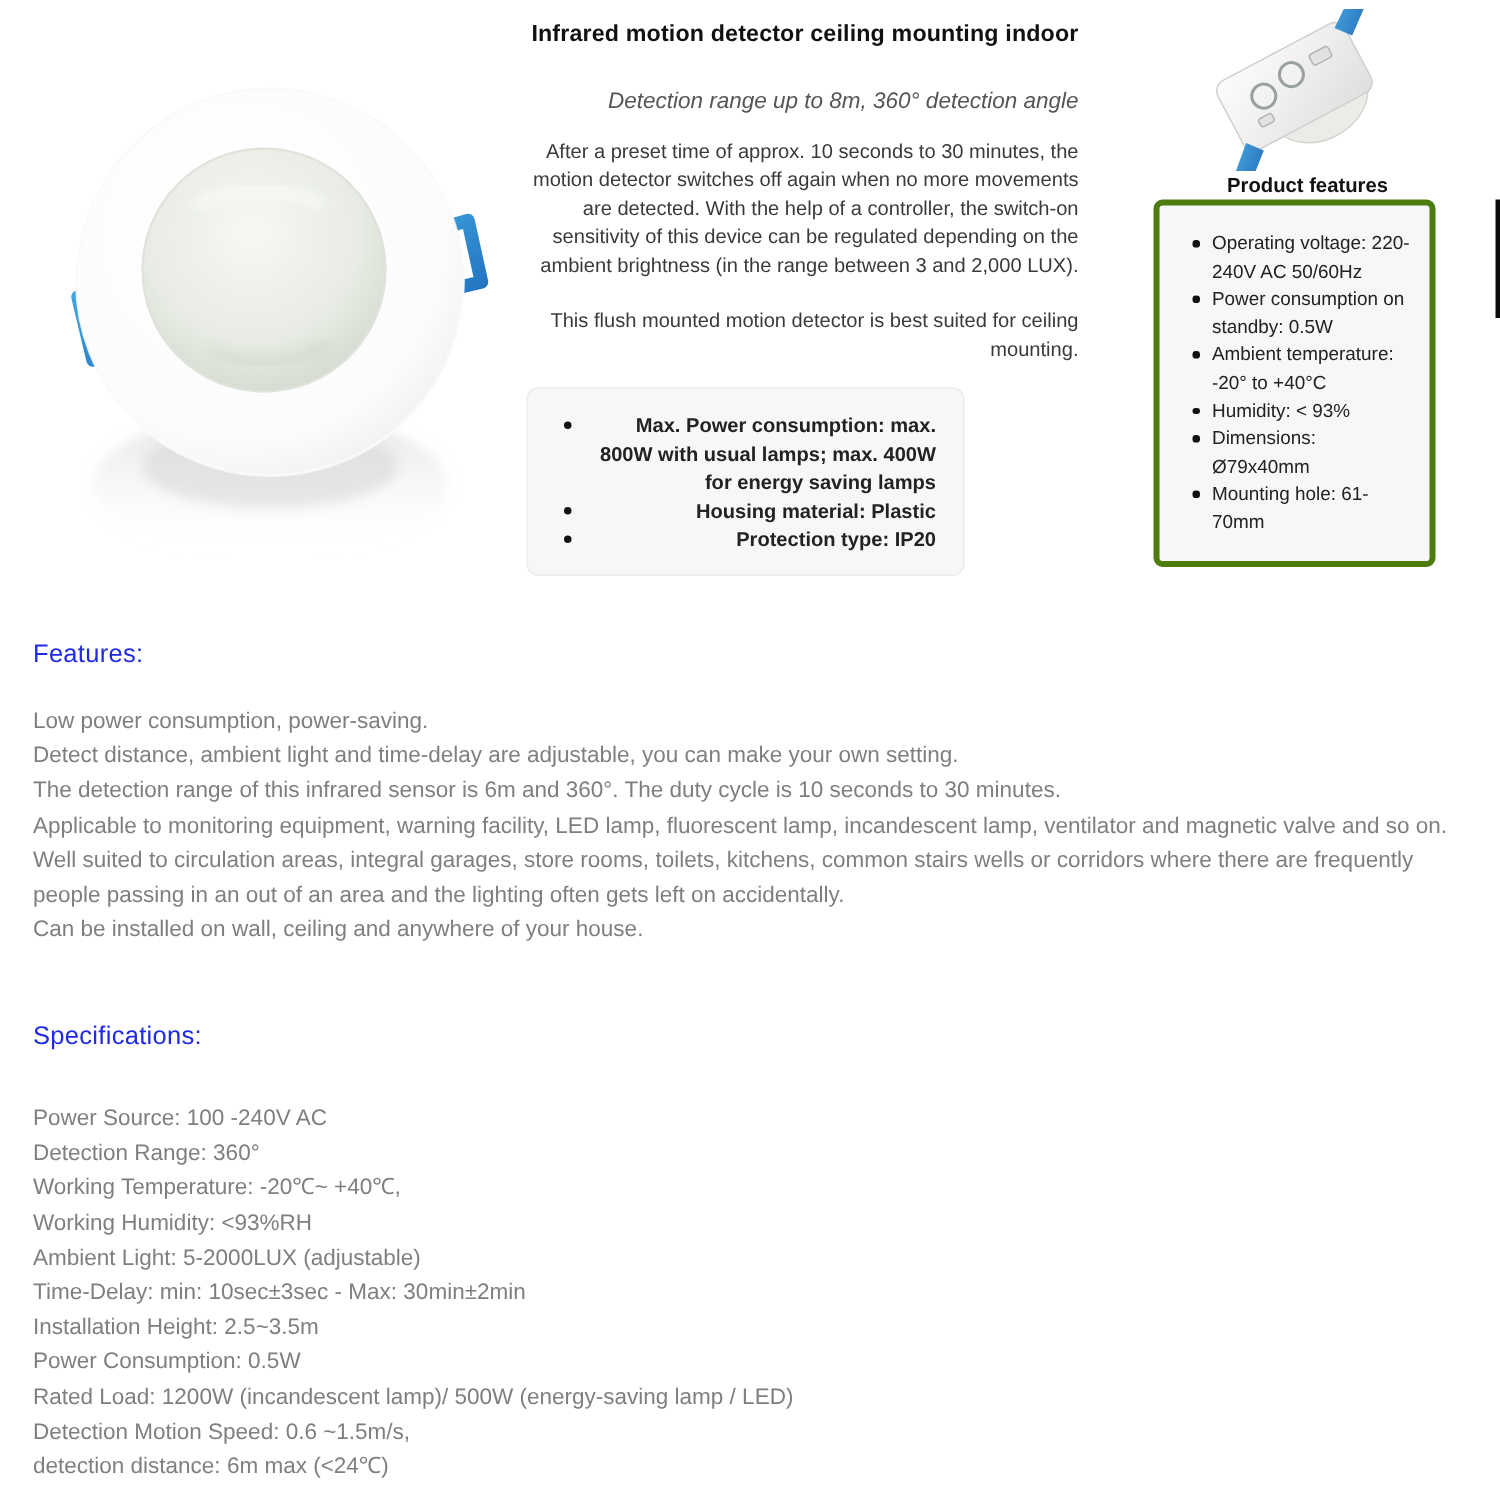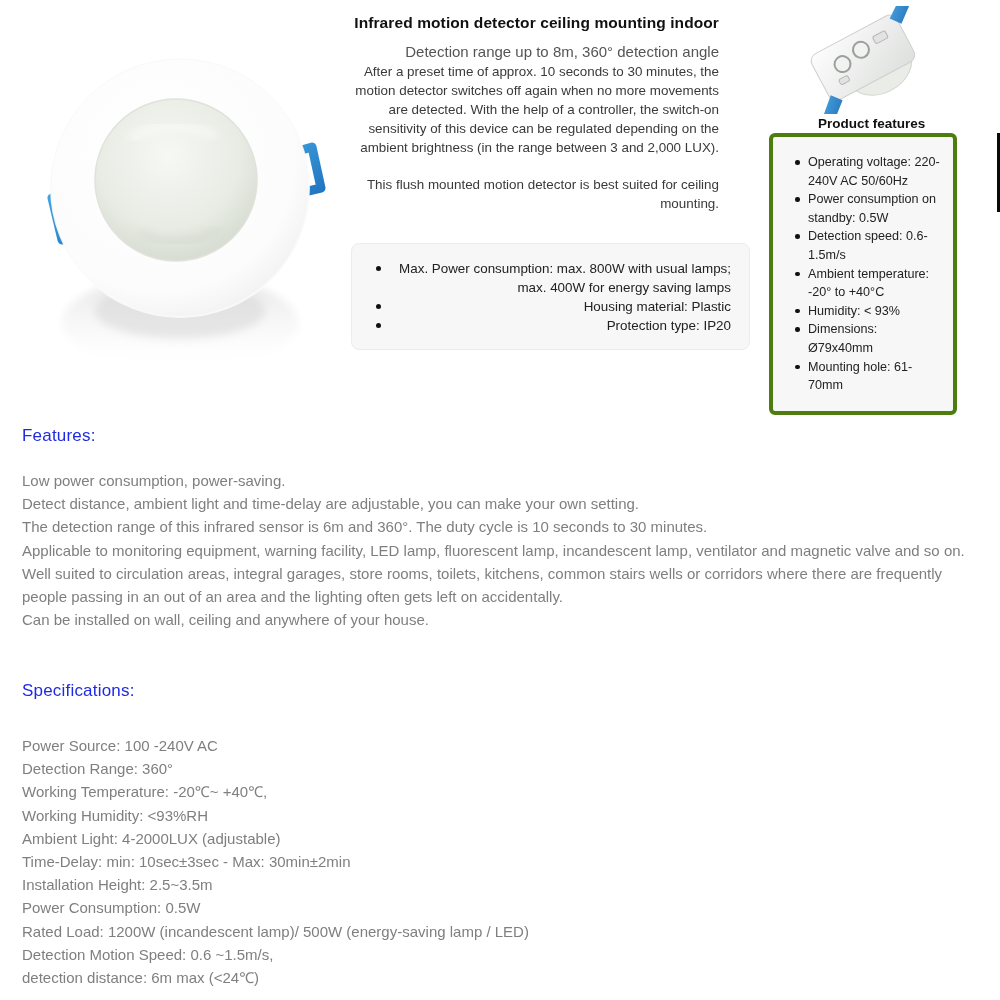--- a/index.html
+++ b/index.html
@@ -26,39 +26,41 @@
     text-align: right;
   }
   .mid-title {
     font-size: 15.5px;
     font-weight: bold;
     color: #111;
     line-height: 21px;
     letter-spacing: 0.1px;
   }
   .mid-subtitle {
-    margin-top: 9px;
+    margin-top: 25px;
     font-size: 15px;
+    font-style: italic;
     color: #555;
     line-height: 19px;
   }
   .mid-para {
-    margin-top: 1px;
+    margin-top: 14px;
     font-size: 13.4px;
     color: #3a3a3a;
     line-height: 19px;
   }
   .mid-para + .mid-para { margin-top: 18px; }
   .highlight-box {
-    margin-top: 30px;
-    width: 399px;
+    margin-top: 16px;
+    width: 292px;
     background: #f7f7f7;
     border: 1px solid #ececec;
     border-radius: 8px;
     padding: 15px 18px 14px 22px;
+    font-weight: bold;
   }
   .bullet-list { list-style: none; }
   .bullet-list li {
     position: relative;
     padding-left: 16px;
     font-size: 13.4px;
     color: #222;
     line-height: 19px;
   }
   .bullet-list li::before {
@@ -235,21 +237,20 @@
           <path d="M118 30 L140 14 L146 24 L126 40" fill="url(#clipGrad2)"></path>
           <path d="M30 70 L10 88 L18 97 L38 80" fill="url(#clipGrad2)"></path>
         </g>
       </svg>
     </div>
     <div class="pf-heading">Product features</div>
     <div class="pf-box">
       <ul class="bullet-list">
         <li>Operating voltage: 220-240V AC 50/60Hz</li>
         <li>Power consumption on standby: 0.5W</li>
-        <li>Detection speed: 0.6-1.5m/s</li>
         <li>Ambient temperature: -20° to +40°C</li>
         <li>Humidity: &lt; 93%</li>
         <li>Dimensions: Ø79x40mm</li>
         <li>Mounting hole: 61-70mm</li>
       </ul>
     </div>
   </div>
 
   <div class="edge-mark"></div>
 
@@ -262,21 +263,21 @@
     <span class="text-line">Well suited to circulation areas, integral garages, store rooms, toilets, kitchens, common stairs wells or corridors where there are frequently people passing in an out of an area and the lighting often gets left on accidentally.</span>
     <span class="text-line">Can be installed on wall, ceiling and anywhere of your house.</span>
   </div>
 
   <div class="section-heading specs-heading">Specifications:</div>
   <div class="specs-body">
     <span class="text-line">Power Source: 100 -240V AC</span>
     <span class="text-line">Detection Range: 360°</span>
     <span class="text-line">Working Temperature: -20℃~ +40℃,</span>
     <span class="text-line">Working Humidity: &lt;93%RH</span>
-    <span class="text-line">Ambient Light: 4-2000LUX (adjustable)</span>
+    <span class="text-line">Ambient Light: 5-2000LUX (adjustable)</span>
     <span class="text-line">Time-Delay: min: 10sec±3sec - Max: 30min±2min</span>
     <span class="text-line">Installation Height: 2.5~3.5m</span>
     <span class="text-line">Power Consumption: 0.5W</span>
     <span class="text-line">Rated Load: 1200W (incandescent lamp)/ 500W (energy-saving lamp / LED)</span>
     <span class="text-line">Detection Motion Speed: 0.6 ~1.5m/s,</span>
     <span class="text-line">detection distance: 6m max (&lt;24℃)</span>
   </div>
 
 </div>
 

